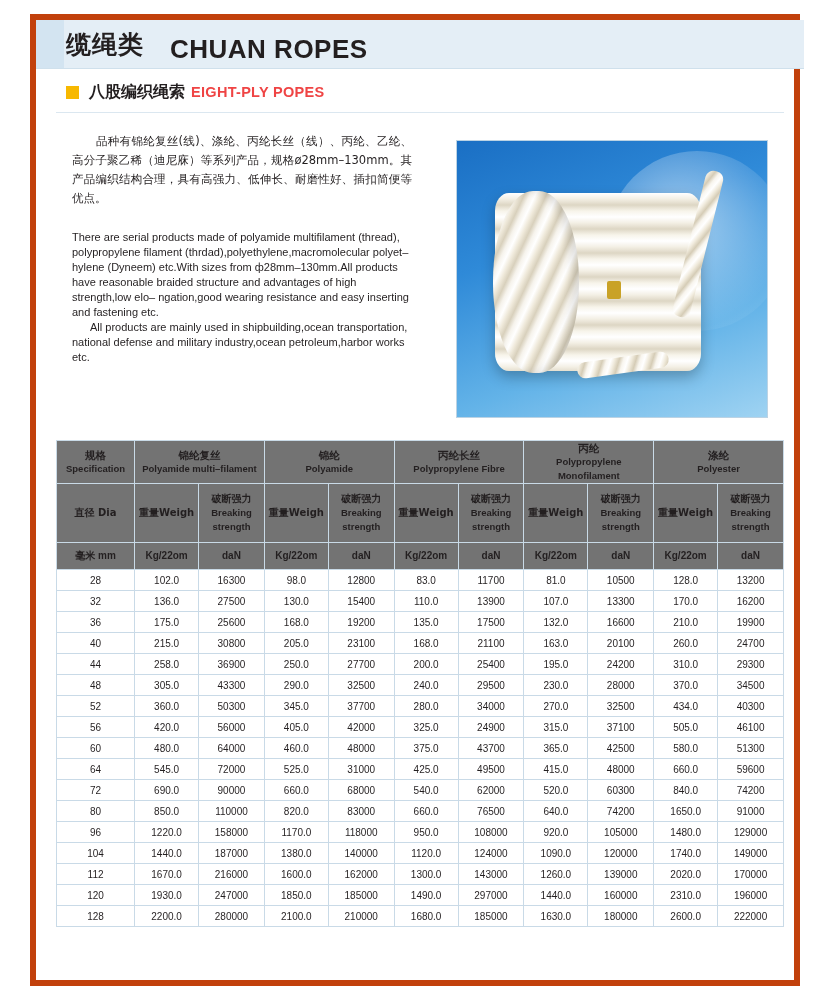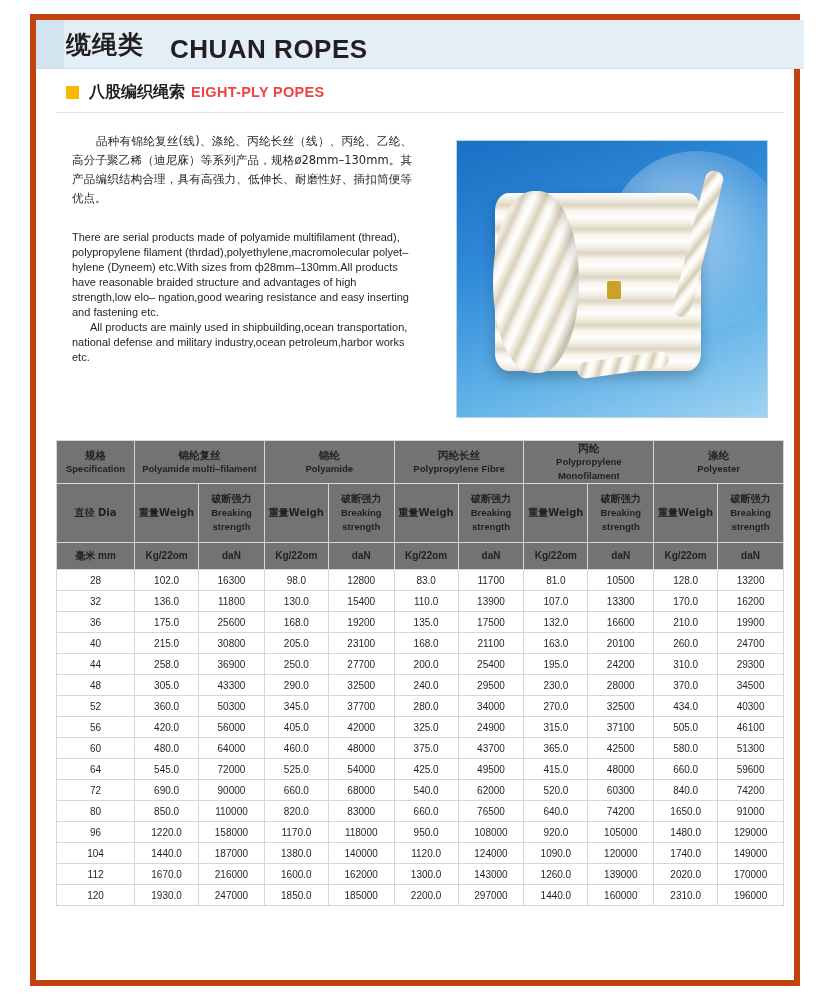--- a/index.html
+++ b/index.html
@@ -362,21 +362,21 @@
             <td>83.0</td>
             <td>11700</td>
             <td>81.0</td>
             <td>10500</td>
             <td>128.0</td>
             <td>13200</td>
           </tr>
           <tr>
             <td>32</td>
             <td>136.0</td>
-            <td>11800</td>
+            <td>27500</td>
             <td>130.0</td>
             <td>15400</td>
             <td>110.0</td>
             <td>13900</td>
             <td>107.0</td>
             <td>13300</td>
             <td>170.0</td>
             <td>16200</td>
           </tr>
           <tr>
@@ -468,21 +468,21 @@
             <td>365.0</td>
             <td>42500</td>
             <td>580.0</td>
             <td>51300</td>
           </tr>
           <tr>
             <td>64</td>
             <td>545.0</td>
             <td>72000</td>
             <td>525.0</td>
-            <td>54000</td>
+            <td>31000</td>
             <td>425.0</td>
             <td>49500</td>
             <td>415.0</td>
             <td>48000</td>
             <td>660.0</td>
             <td>59600</td>
           </tr>
           <tr>
             <td>72</td>
             <td>690.0</td>
@@ -547,24 +547,37 @@
             <td>139000</td>
             <td>2020.0</td>
             <td>170000</td>
           </tr>
           <tr>
             <td>120</td>
             <td>1930.0</td>
             <td>247000</td>
             <td>1850.0</td>
             <td>185000</td>
-            <td>2200.0</td>
+            <td>1490.0</td>
             <td>297000</td>
             <td>1440.0</td>
             <td>160000</td>
             <td>2310.0</td>
             <td>196000</td>
           </tr>
+          <tr>
+            <td>128</td>
+            <td>2200.0</td>
+            <td>280000</td>
+            <td>2100.0</td>
+            <td>210000</td>
+            <td>1680.0</td>
+            <td>185000</td>
+            <td>1630.0</td>
+            <td>180000</td>
+            <td>2600.0</td>
+            <td>222000</td>
+          </tr>
         </tbody>
     </table>
   </div>
 
 </div>
 
 </body></html>

